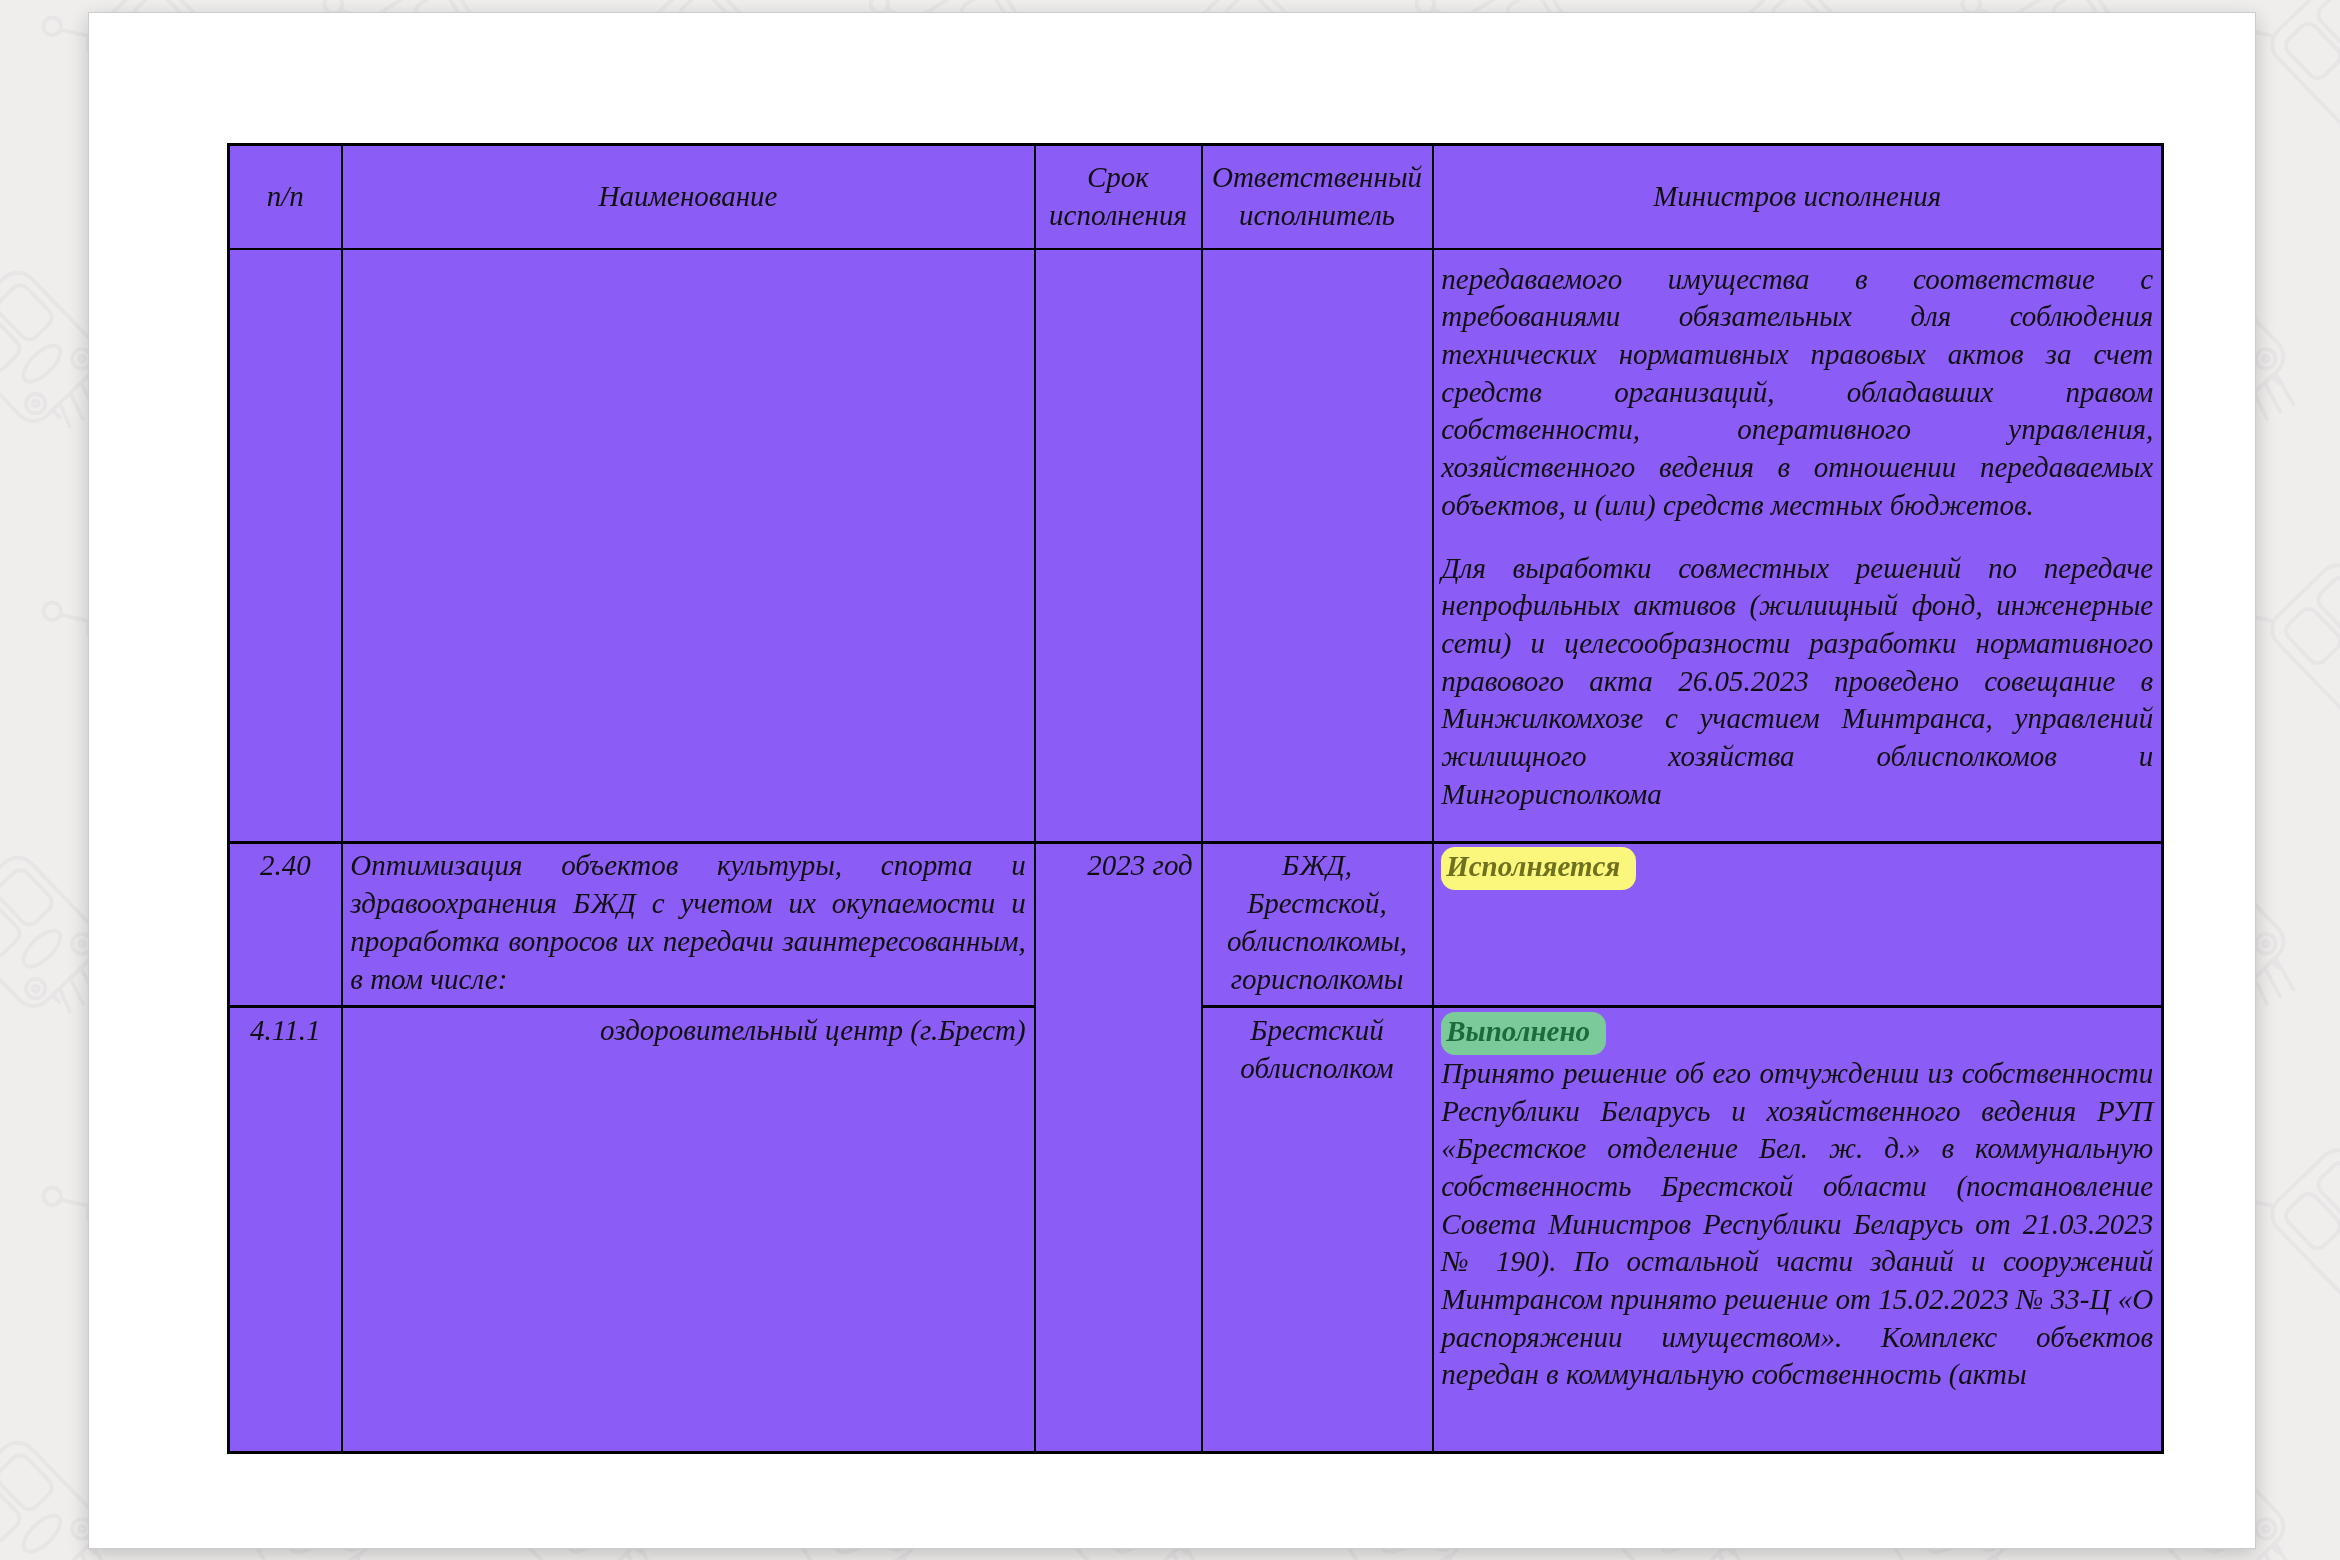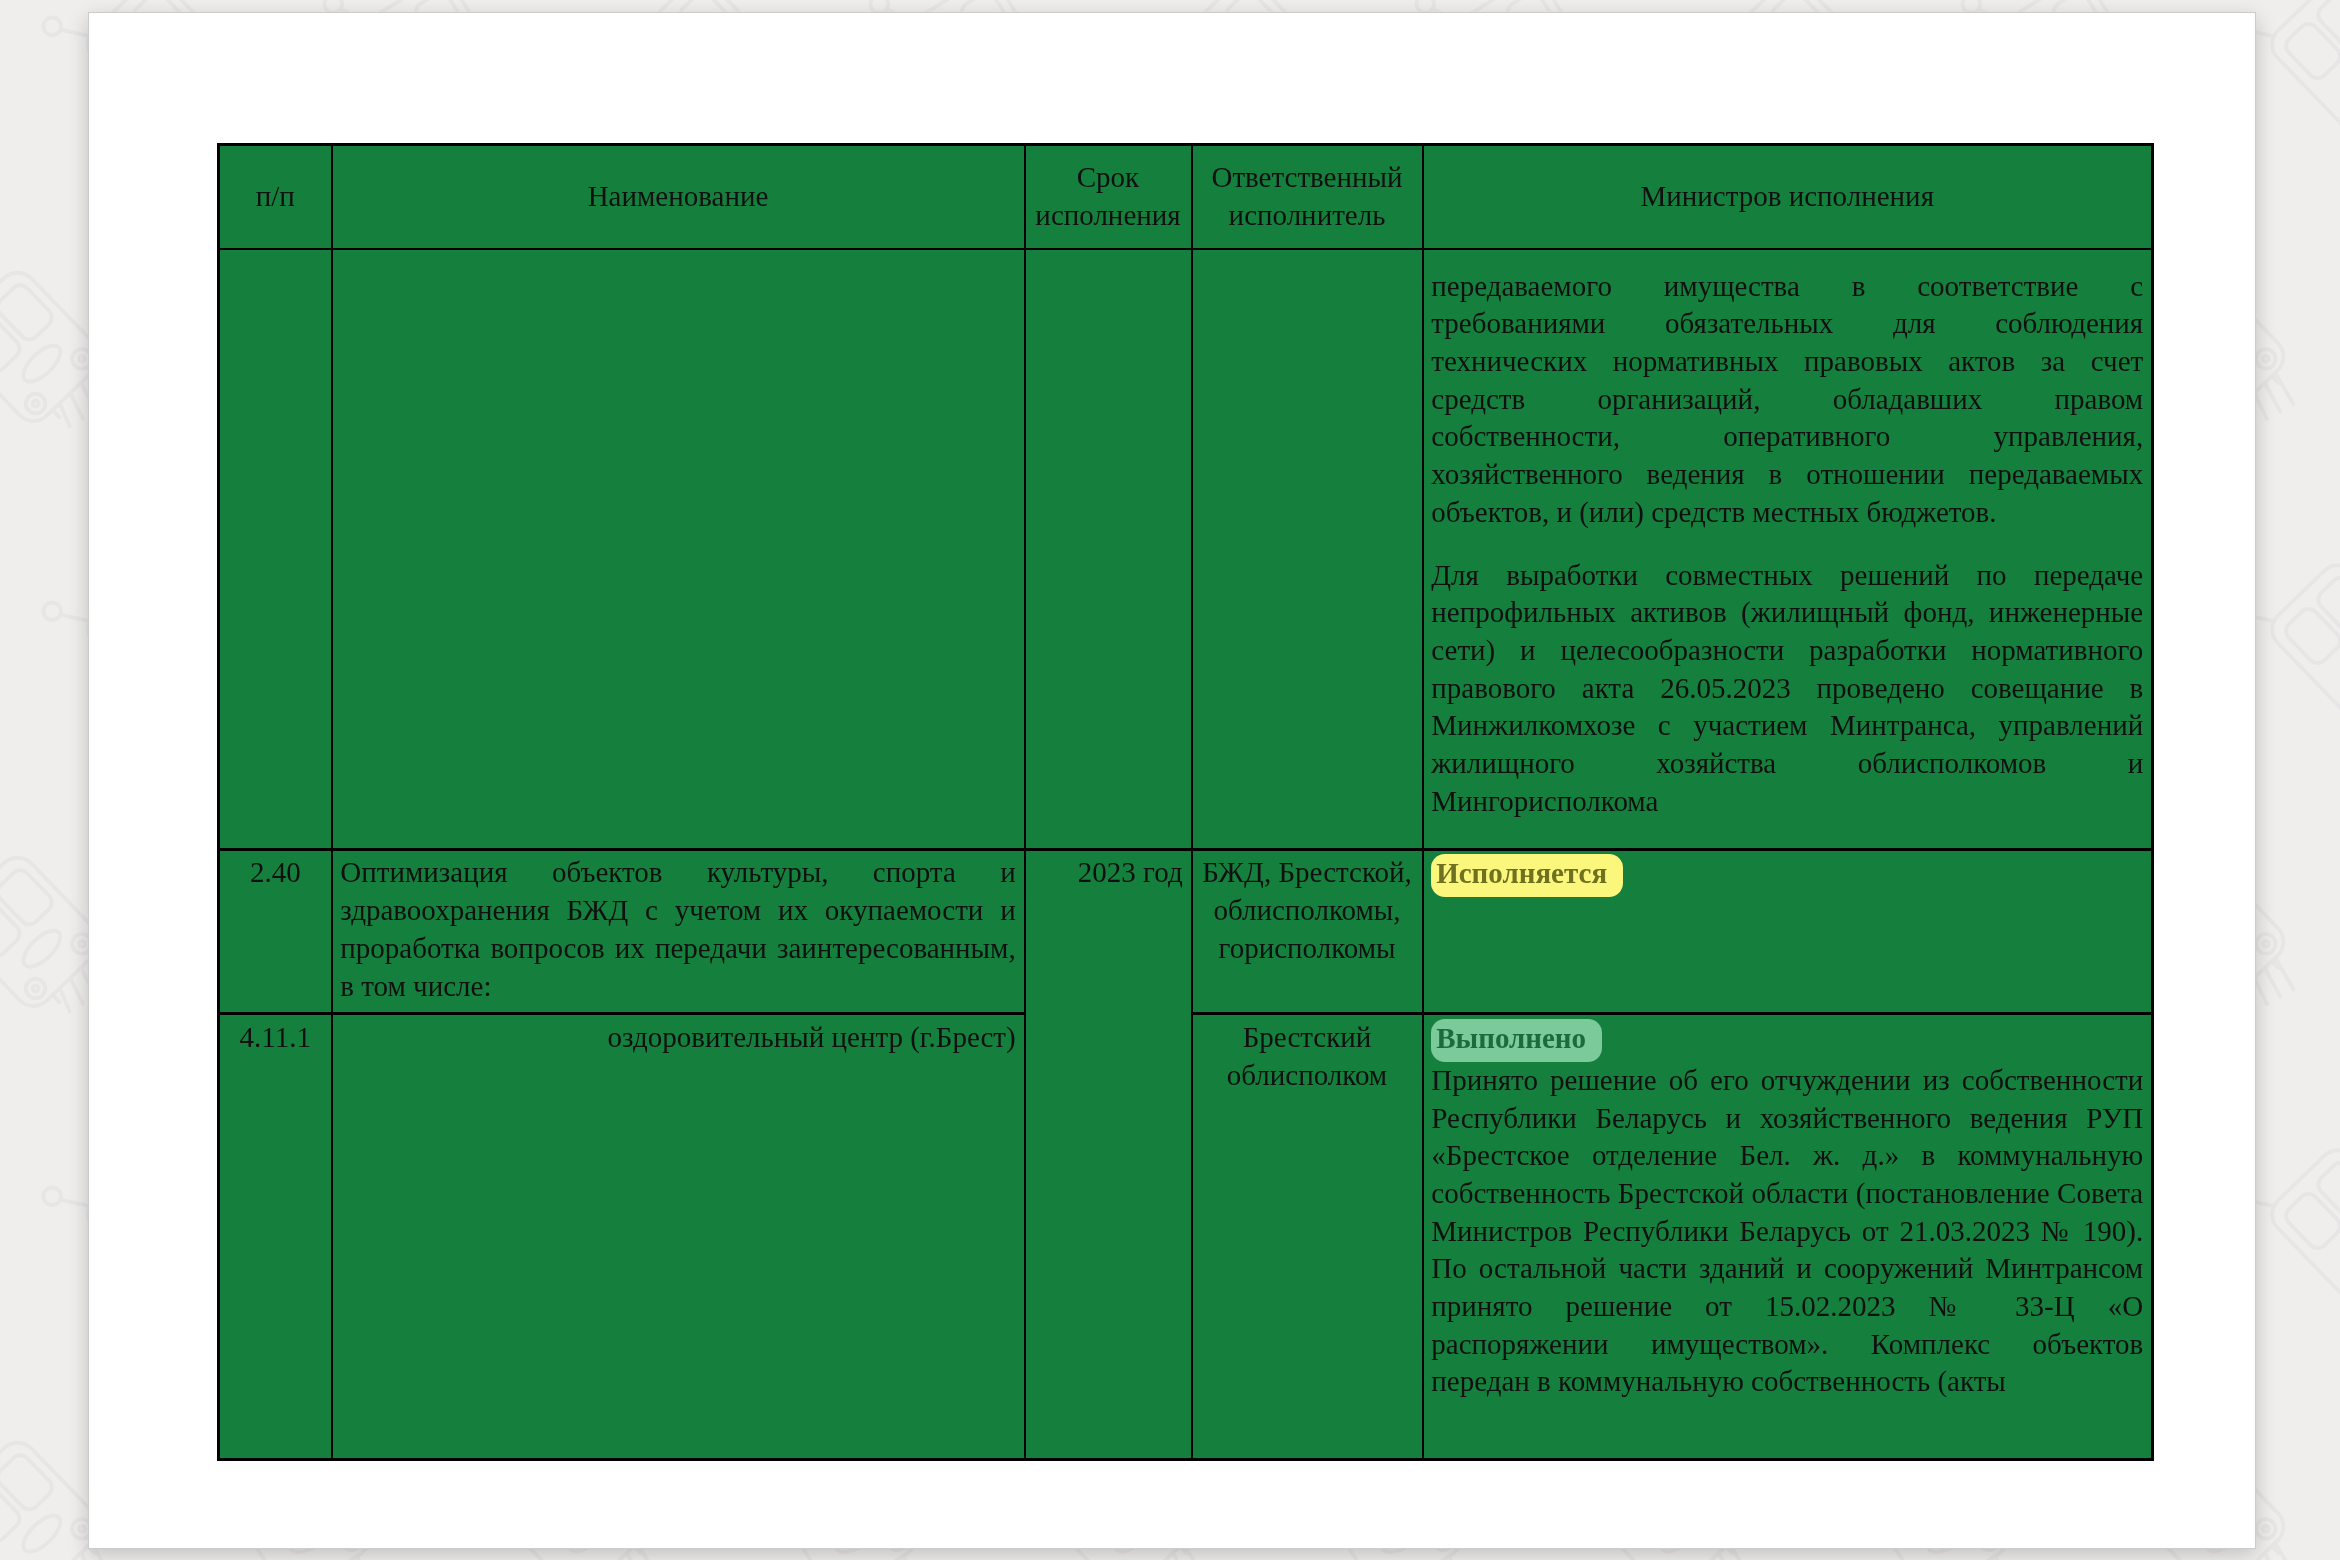--- a/index.html
+++ b/index.html
@@ -27,30 +27,31 @@
     top: 11.7px;
     width: 2166px;
     height: 1535px;
     background: #ffffff;
     border: 1px solid #cccccc;
     box-shadow: 0 5.9px 19.5px rgba(0,0,0,0.20);
   }
 
   table.doc-table {
     position: absolute;
-    left: 128px;
+    left: 138px;
     top: 130px;
     width: 1935px;
     border-collapse: collapse;
     table-layout: fixed;
-    background: #15803d;
+    background: #8b5cf6;
     color: #101010;
     font-size: 29px;
     line-height: 1.3;
     border: 3.9px solid #000;
+    font-style: italic;
   }
   .doc-table th, .doc-table td {
     border: 2px solid #000;
     vertical-align: top;
     padding: 3.9px 7.8px;
     overflow: hidden;
   }
   .doc-table thead th {
     height: 98px;
     vertical-align: middle;
@@ -62,21 +63,21 @@
   tr.row-411 > td   { height: 154px; border-top: 3.9px solid #000; }
   tr.row-4111 > td  { height: 435px; border-top: 3.9px solid #000; }
 
   .cell-num  { text-align: center; padding-top: 7.8px; }
   .cell-name { text-align: justify; padding: 7.8px 7.8px 3.9px 9.8px; }
   .cell-term { text-align: right; padding-top: 7.8px; }
   .cell-exec { text-align: center; padding-top: 7.8px; }
   .cell-mon  { text-align: justify; padding: 7.8px 13.7px 3.9px 13.7px; }
   .cell-mon p { margin: 0 0 25px 0; }
   .cell-mon p:last-child { margin-bottom: 0; }
-  td.mon-cont { padding-top: 18px; }
+  td.mon-cont { padding-top: 11px; }
 
   .status {
     display: inline-block;
     font-weight: bold;
     padding: 1px 15.6px 3.9px 4.9px;
     border-radius: 14px;
   }
   .status-progress {
     background: var(--status-progress-bg, #fbf77d);
     color: var(--status-progress-text, #6e7120);

